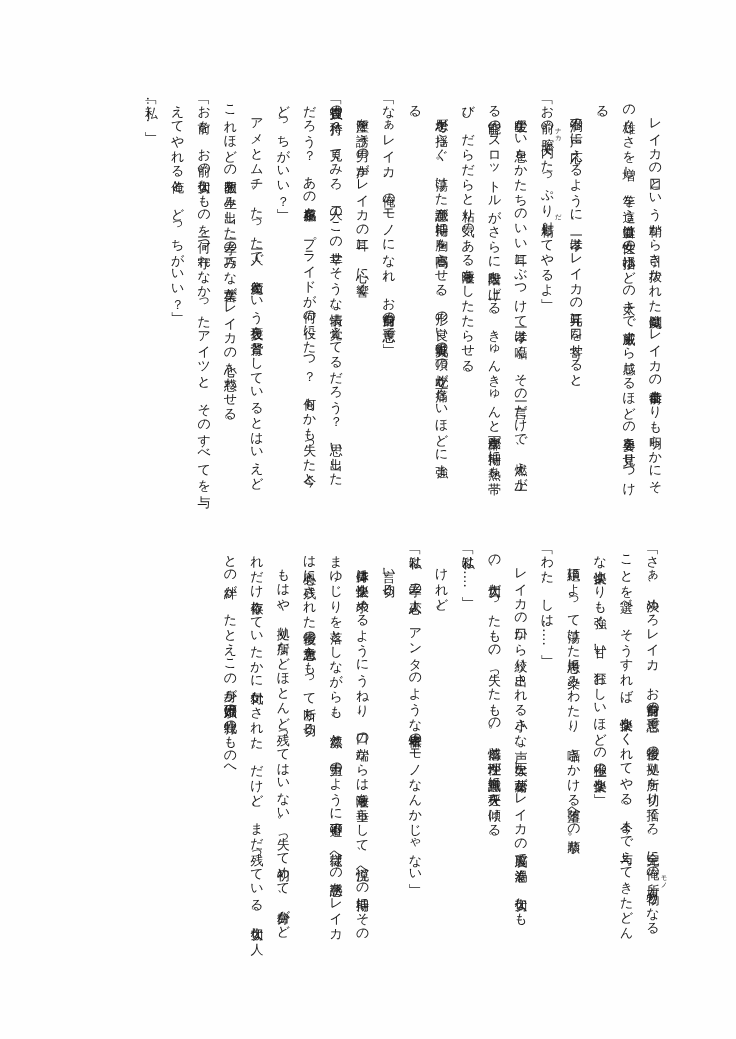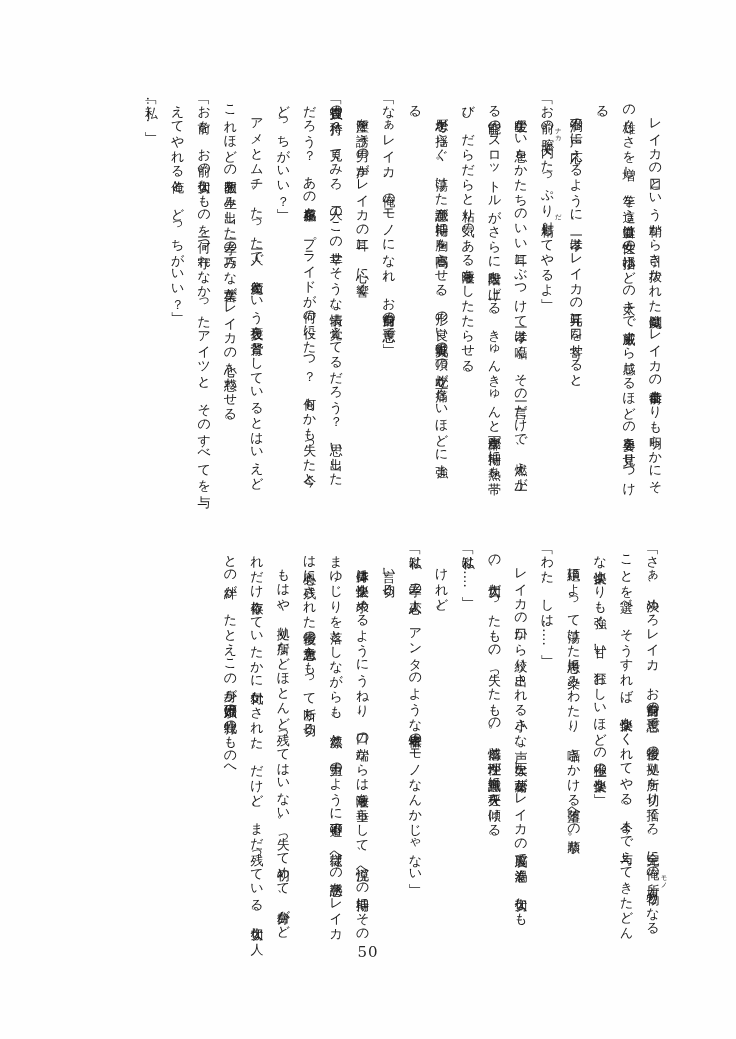--- a/index.html
+++ b/index.html
@@ -70,14 +70,13 @@
       <p class="para indent">絶頂によって蕩けた思考に染みわたり、囁きかける堕落への恭順。</p>
       <p class="para">「わた、しは……」</p>
       <p class="para indent">レイカの口から絞り出される小さな声。巨大な葛藤がレイカの脳裏で渦巻く。大切なもの、大切だったもの、失ったもの。感情と理性が無意識に天秤を傾ける。</p>
       <p class="para">「私は……」</p>
       <p class="para indent">けれど。</p>
       <p class="para">「私は、孝二の恋人よ。アンタのような卑怯者のモノなんかじゃない」</p>
       <p class="para indent">言い切る。</p>
       <p class="para indent">身体は快楽を求めるようにうねり、口の端からは唾液を垂らして、淫悦への期待にそのまゆじりを落としながらも、凛然と。重力のように不可避の、隷従への誘惑をレイカは心奥に残された最後の意志力をもって断ち切る。</p>
       <p class="para indent">もはや、拠り所などほとんど残ってはいない。失って初めて、自分がどれだけ依存していたかに気付かされた。だけど、まだ残っている。大切な人との絆が。たとえこの身が娼婦以下の牝隷のものへ</p>
     </section>
-  <div class="page-number">50</div>
 </div>
 
 </body></html>

